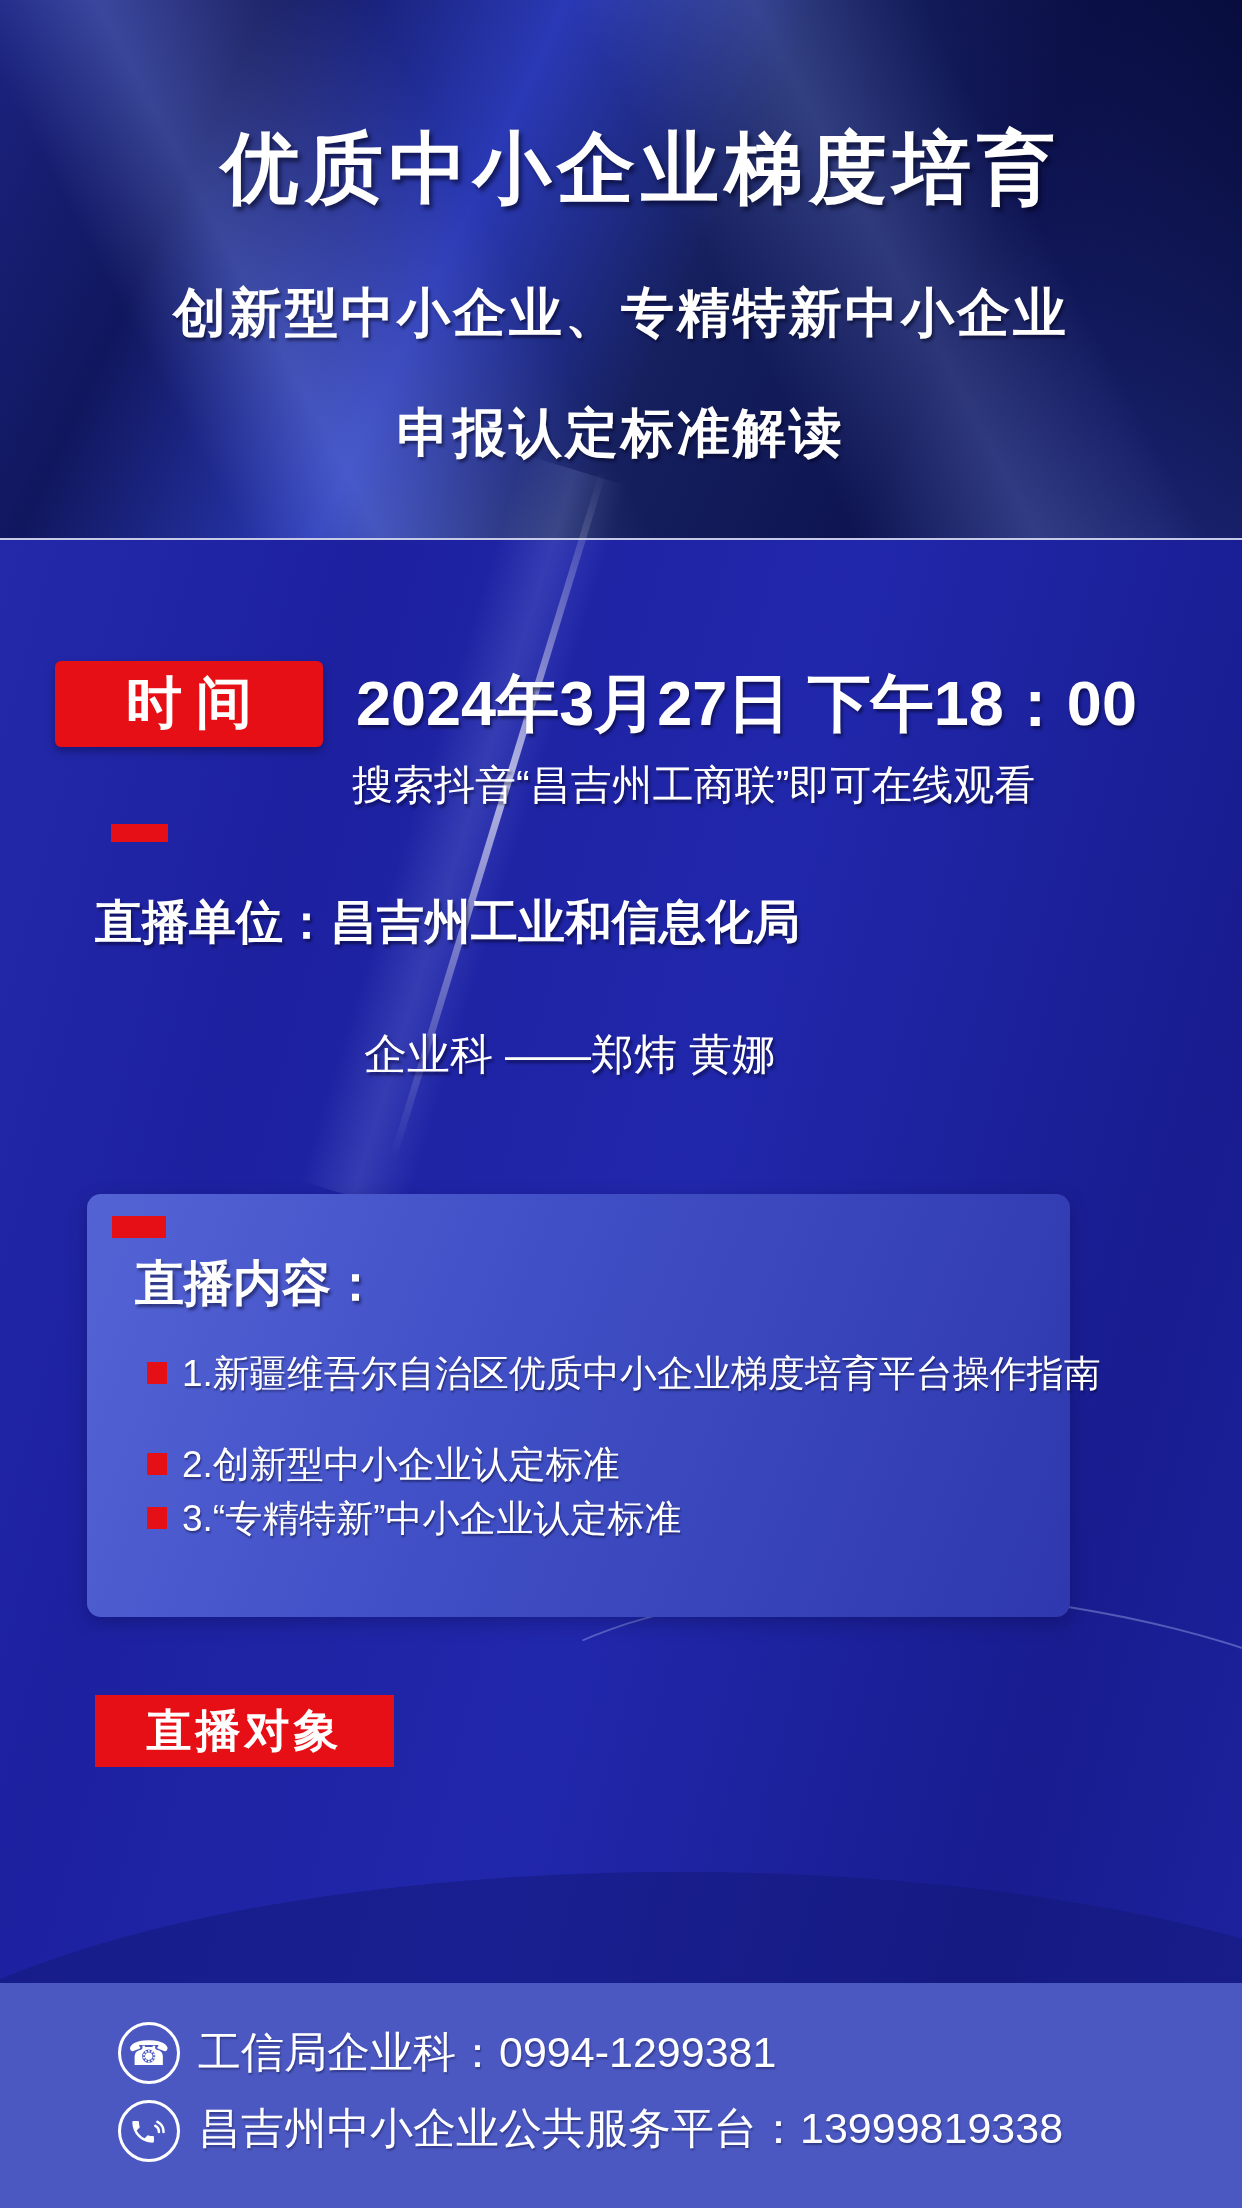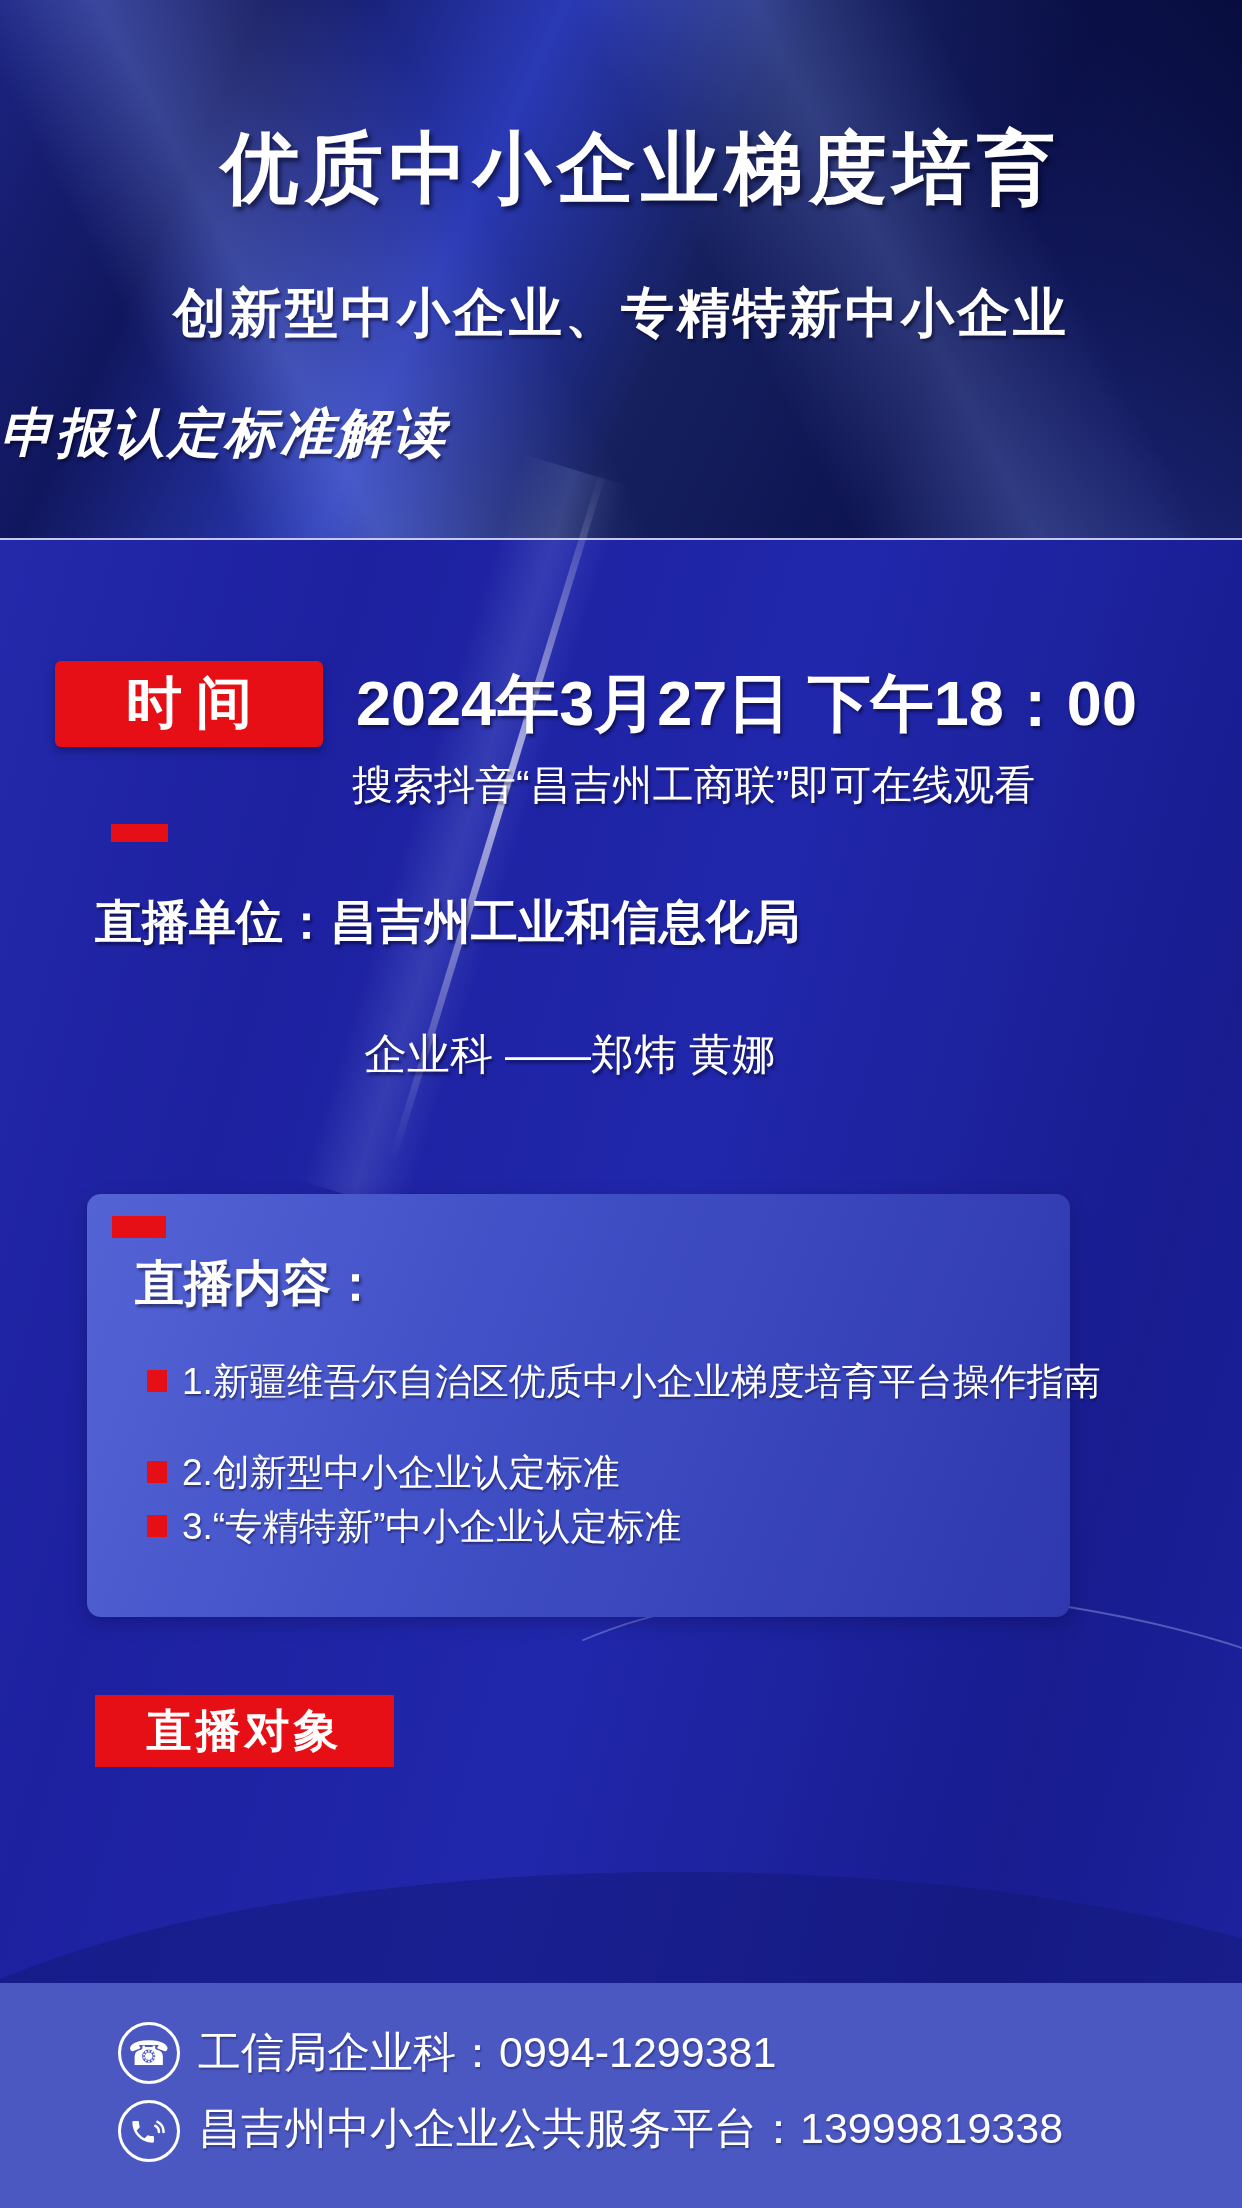--- a/index.html
+++ b/index.html
@@ -24,23 +24,23 @@
     position:absolute;left:0;top:118px;width:100%;text-align:center;
     font-size:78px;line-height:100px;font-weight:900;letter-spacing:6px;
     text-shadow:3px 4px 4px rgba(0,0,25,.55);white-space:nowrap;padding-left:20px;
   }
   .hero-sub1{
     position:absolute;left:0;top:278px;width:100%;text-align:center;
     font-size:53px;line-height:70px;font-weight:600;letter-spacing:3px;
     text-shadow:2px 3px 3px rgba(0,0,25,.5);white-space:nowrap;
   }
   .hero-sub2{
-    position:absolute;left:0;top:398px;width:100%;text-align:left;
+    position:absolute;left:0;top:398px;width:100%;text-align:center;
     font-size:53px;line-height:70px;font-weight:600;letter-spacing:3px;
-    text-shadow:2px 3px 3px rgba(0,0,25,.5);white-space:nowrap;font-style:italic;
+    text-shadow:2px 3px 3px rgba(0,0,25,.5);white-space:nowrap;
   }
   .divider{position:absolute;left:0;top:538px;width:100%;height:2px;background:rgba(216,221,238,.9);z-index:2;}
 
   
   .streak-wide{position:absolute;left:520px;top:470px;width:110px;height:760px;z-index:1;
     transform:rotate(17deg);transform-origin:top center;
     background:linear-gradient(to right,rgba(255,255,255,0),rgba(173,192,255,.16),rgba(255,255,255,0));}
   .streak-line{position:absolute;left:600px;top:470px;width:7px;height:720px;z-index:1;
     transform:rotate(17deg);transform-origin:top center;filter:blur(.7px);
     background:linear-gradient(to bottom,rgba(255,255,255,0),rgba(255,255,255,.65) 45%,rgba(255,255,255,0));}
@@ -86,21 +86,21 @@
     border-radius:14px;
     background:linear-gradient(112deg,#5463d4 0%,#4150c6 40%,#2f38ae 100%);
     box-shadow:0 6px 18px rgba(0,0,40,.25);
   }
   .red-dash-2{position:absolute;left:25px;top:22px;width:54px;height:22px;background:#e60f15;}
   .panel-heading{
     position:absolute;left:48px;top:56px;
     font-size:49px;line-height:66px;font-weight:700;white-space:nowrap;
     text-shadow:2px 3px 3px rgba(0,0,25,.45);
   }
-  .panel-item{position:absolute;left:60px;display:flex;align-items:flex-start;white-space:nowrap;margin-top:8px;}
+  .panel-item{position:absolute;left:60px;display:flex;align-items:flex-start;white-space:nowrap;}
   .panel-item .bullet{width:20px;height:22px;background:#e60f15;margin:12px 15px 0 0;flex:0 0 auto;}
   .panel-item .item-text{font-size:37px;line-height:48px;font-weight:500;text-shadow:1px 2px 2px rgba(0,0,25,.45);}
   .item-1{top:156px;}
   .item-2{top:247px;}
   .item-3{top:301px;}
 
   
   .badge-audience{
     position:absolute;left:95px;top:1695px;width:299px;height:72px;z-index:2;
     background:#e60f15;display:flex;align-items:center;justify-content:center;

